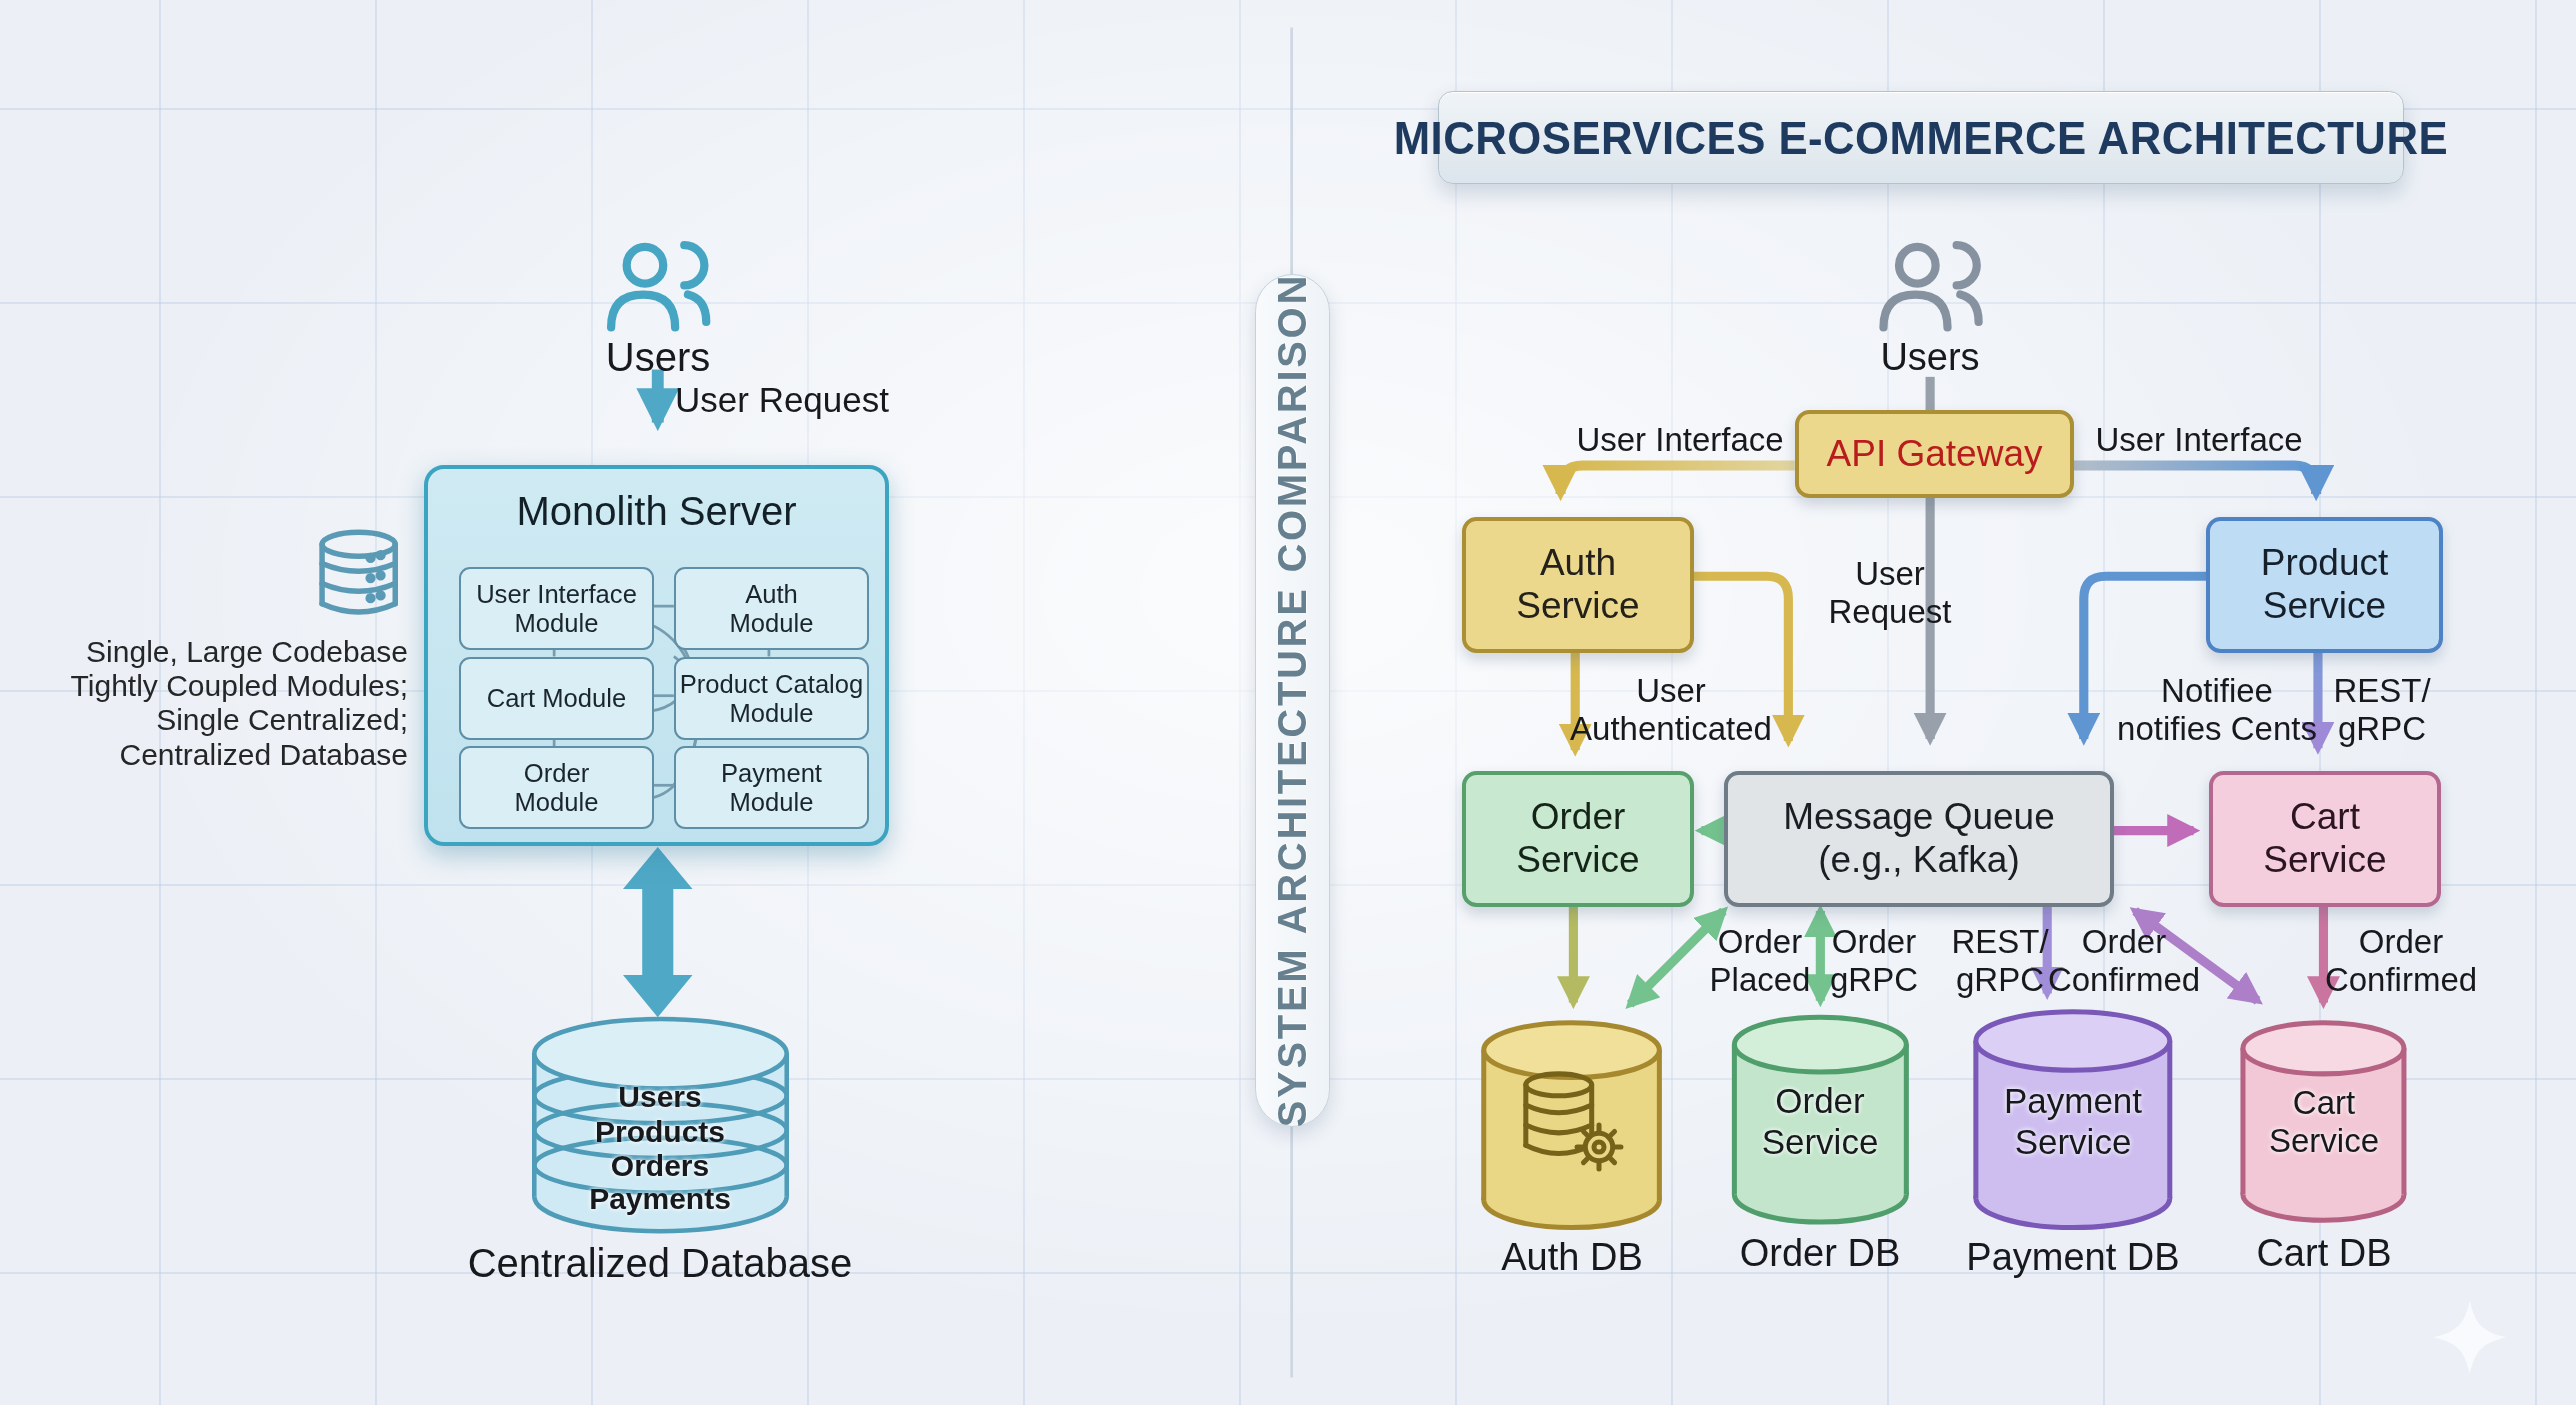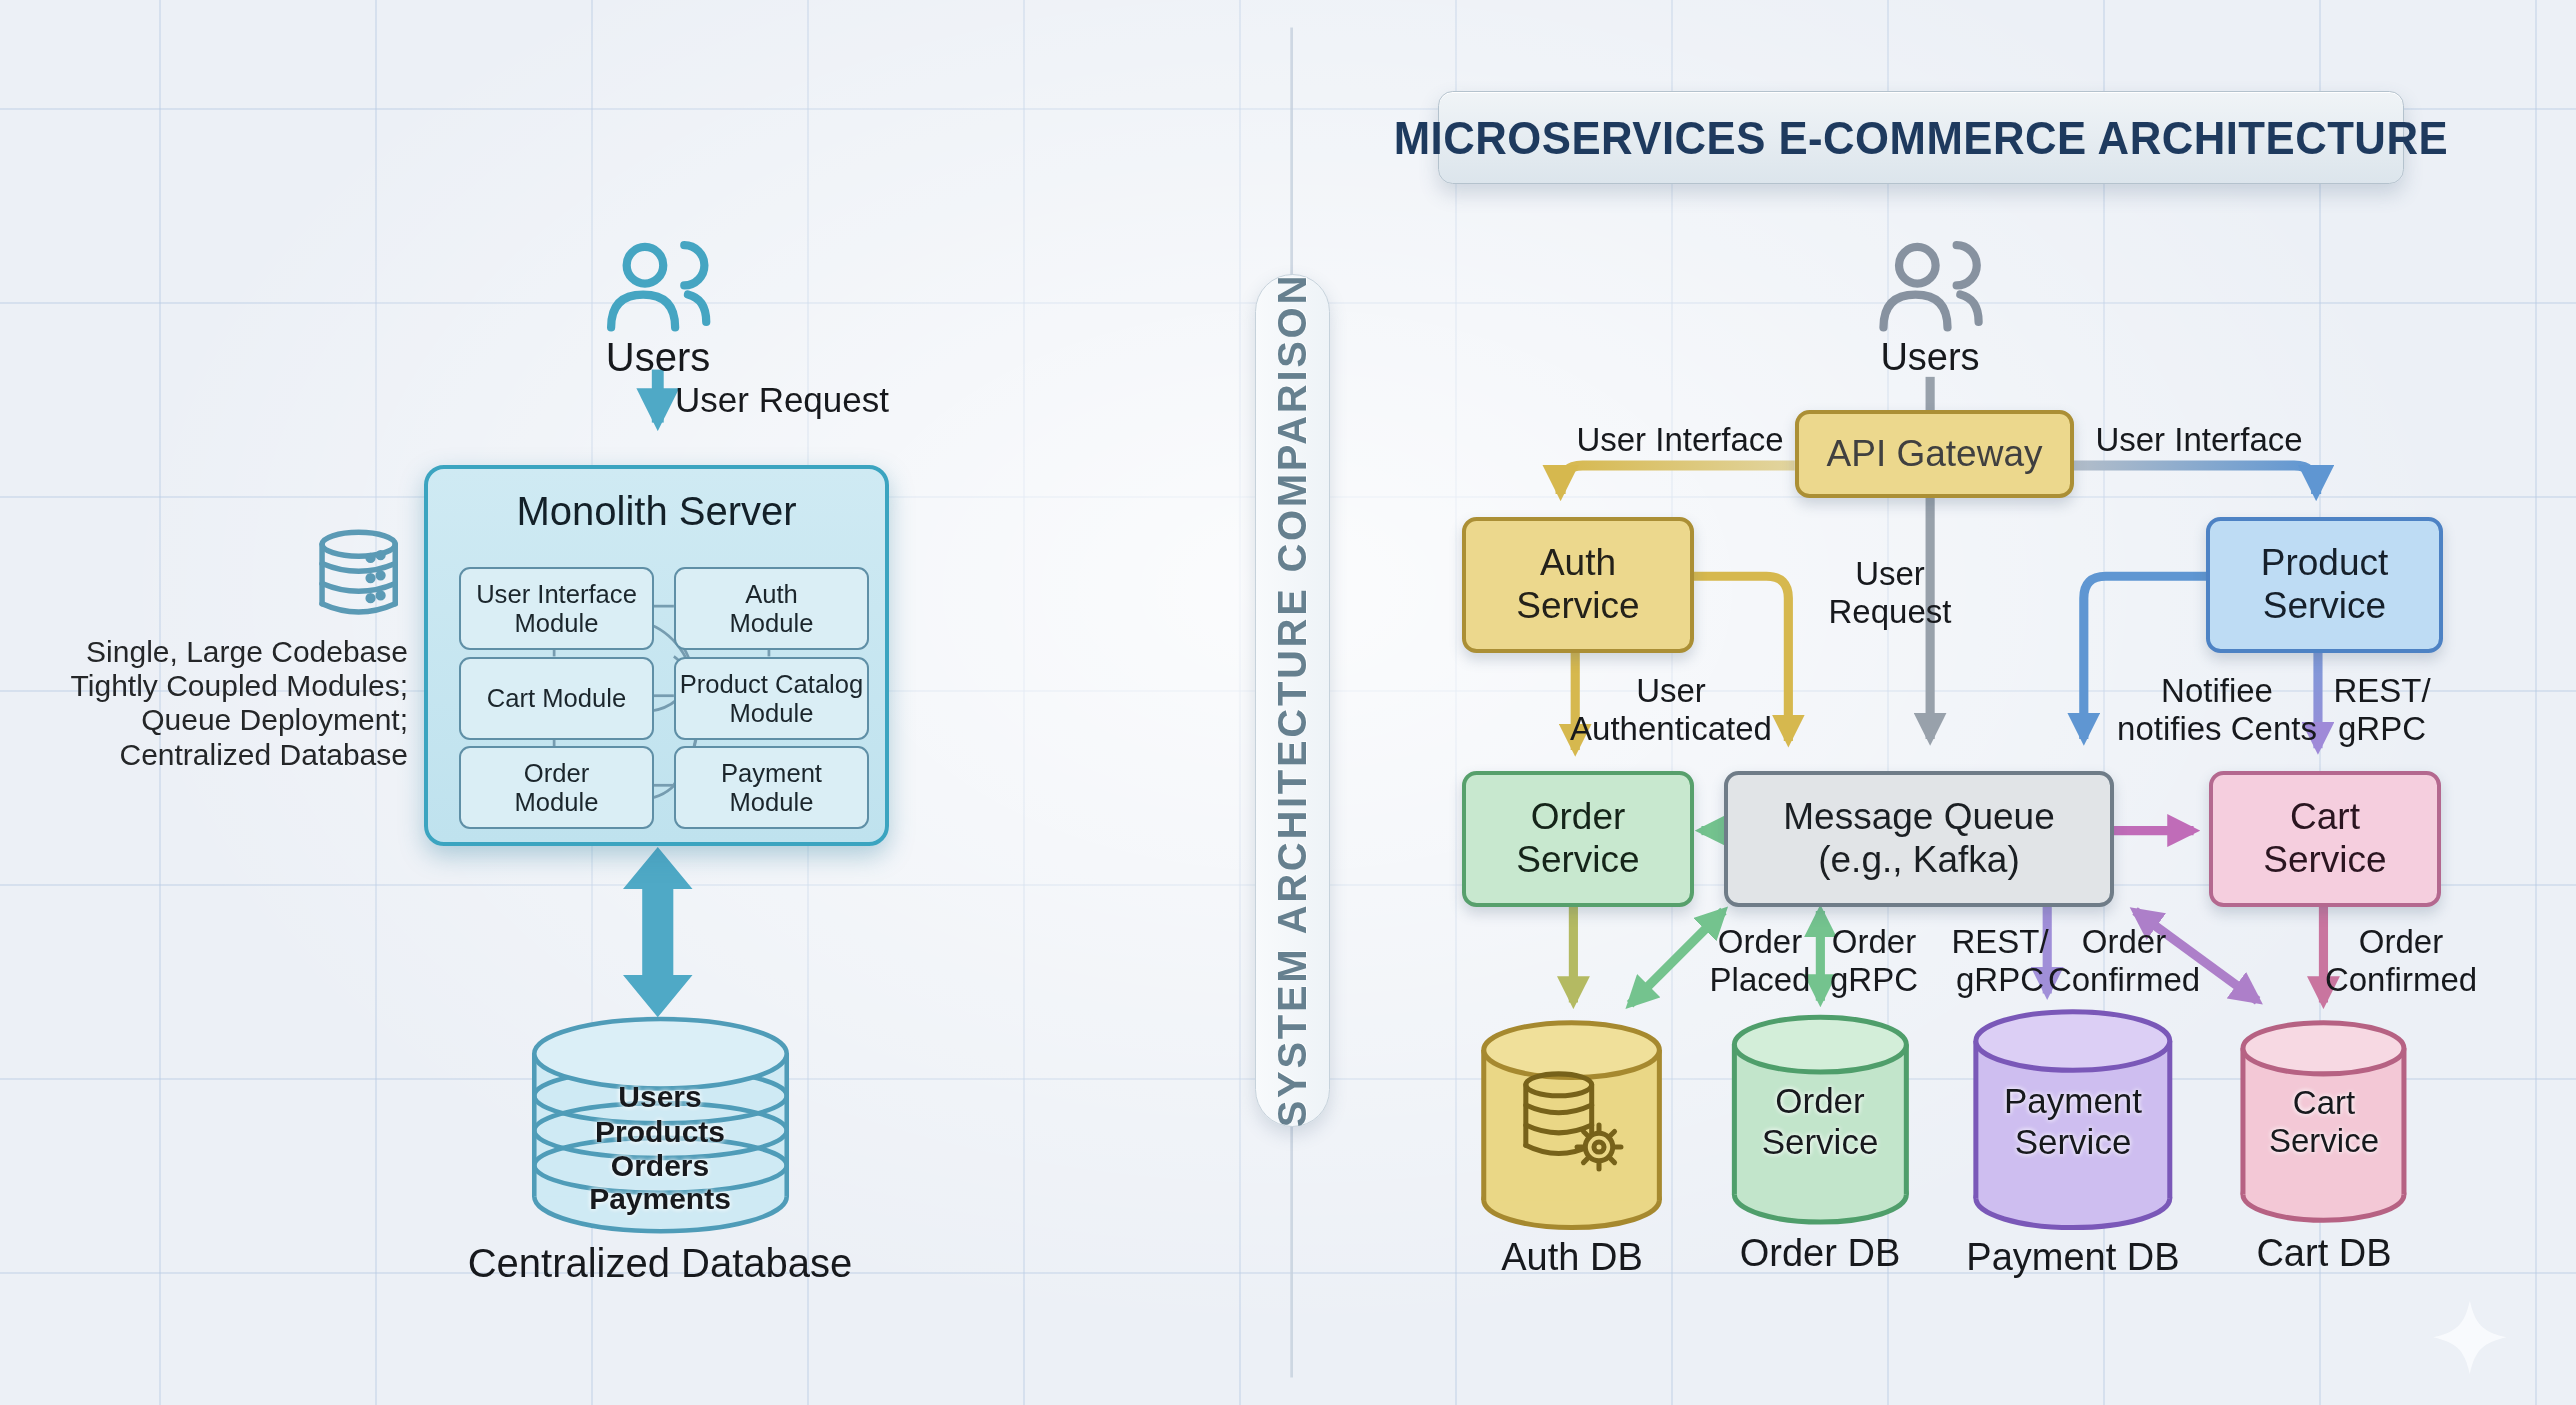--- a/index.html
+++ b/index.html
@@ -266,33 +266,33 @@
 Module</div>
     <div class="module" style="left:31px;top:277px;width:191px;height:79px;">Order
 Module</div>
     <div class="module" style="left:246px;top:277px;width:191px;height:79px;">Payment
 Module</div>
   </div>
 
   <div class="anno">
     <div>Single, Large Codebase</div>
     <div>Tightly Coupled Modules;</div>
-    <div>Queue Deployment;</div>
+    <div>Single Centralized;</div>
     <div>Centralized Database</div>
   </div>
 
   <div class="lbl cyl-text" style="left:660px;top:1097px;font-size:30px;font-weight:700;">Users</div>
   <div class="lbl cyl-text" style="left:660px;top:1132px;font-size:30px;font-weight:700;">Products</div>
   <div class="lbl cyl-text" style="left:660px;top:1166px;font-size:30px;font-weight:700;">Orders</div>
   <div class="lbl cyl-text" style="left:660px;top:1199px;font-size:30px;font-weight:700;">Payments</div>
   <div class="lbl" style="left:660px;top:1263px;font-size:40px;white-space:nowrap;">Centralized Database</div>
 
   <div class="lbl" style="left:1930px;top:357px;font-size:38px;">Users</div>
 
-  <div class="box" style="left:1795px;top:410px;width:271px;height:80px;background:#ecd88d;border:4.6px solid #ab8f35;font-size:37px;color:#404040;">API Gateway</div>
+  <div class="box" style="left:1795px;top:410px;width:271px;height:80px;background:#ecd88d;border:4.6px solid #ab8f35;font-size:37px;color:#b91c1c;">API Gateway</div>
 
   <div class="lbl" style="left:1680px;top:440px;font-size:33px;white-space:nowrap;">User Interface</div>
   <div class="lbl" style="left:2199px;top:440px;font-size:33px;white-space:nowrap;">User Interface</div>
 
   <div class="box" style="left:1462px;top:517px;width:224px;height:128px;background:#ecd88d;border:4.6px solid #ab8f35;font-size:37px;color:#23211a;">Auth
 Service</div>
   <div class="box" style="left:2206px;top:517px;width:229px;height:128px;background:#bedcf4;border:4.6px solid #4d82c4;font-size:37px;color:#16202b;">Product
 Service</div>
 
   <div class="lbl" style="left:1890px;top:593px;font-size:33px;">User

